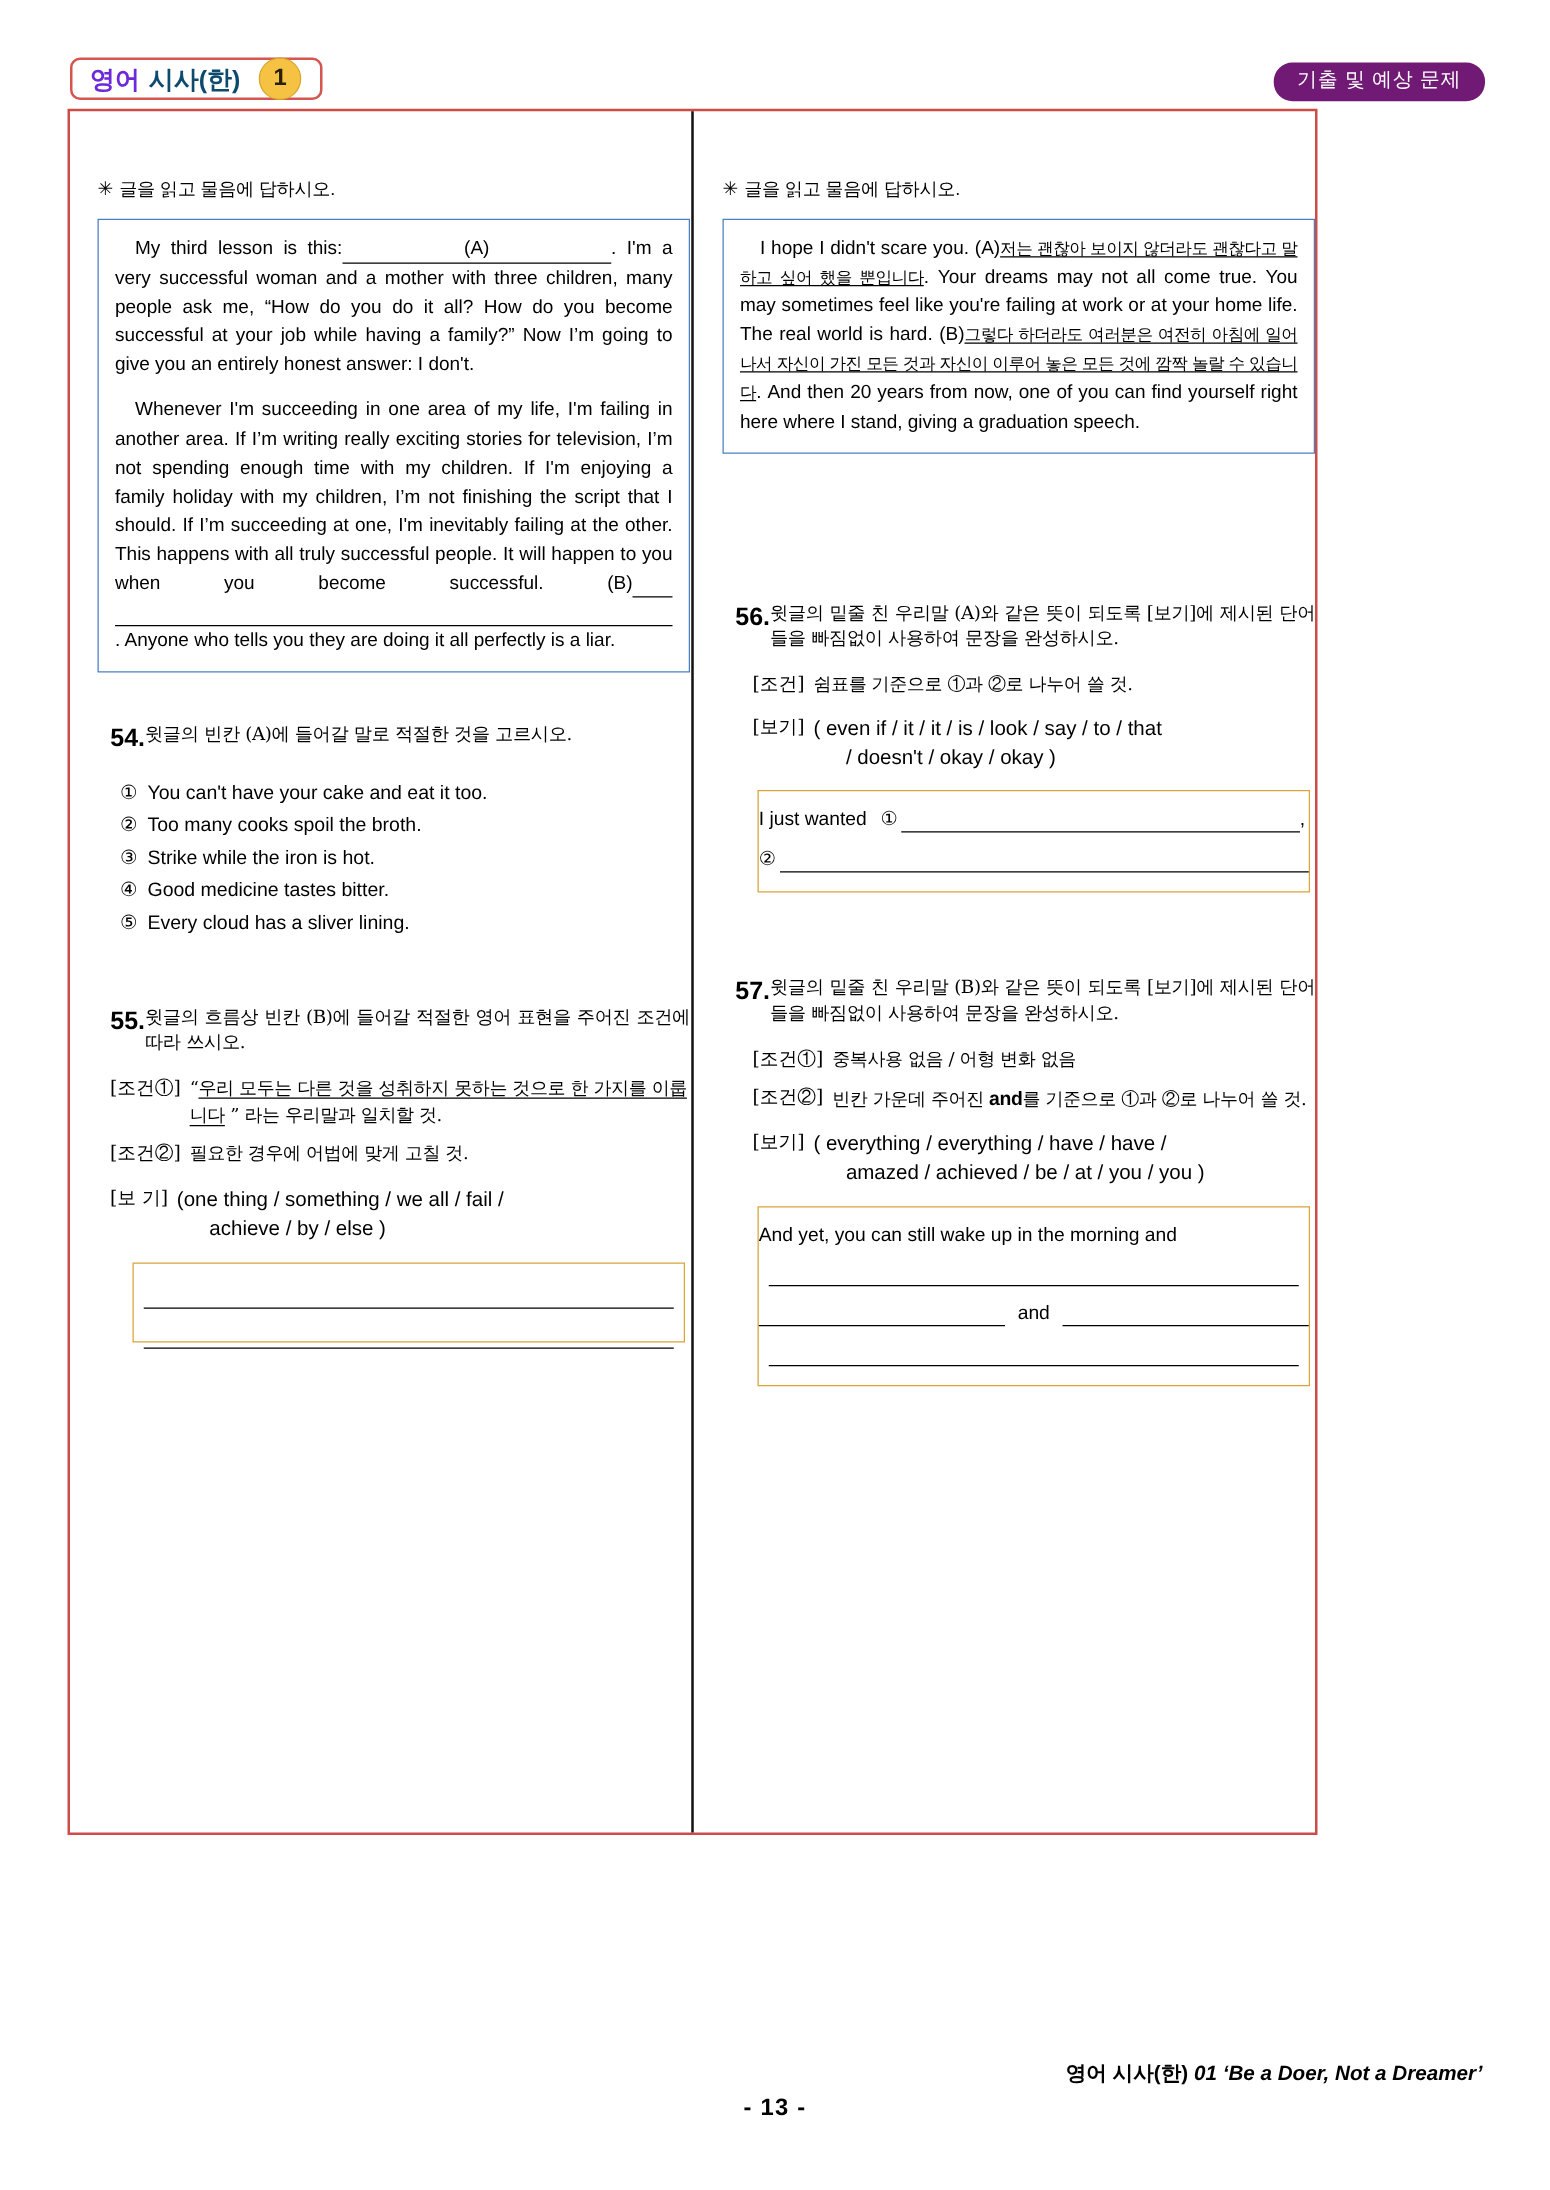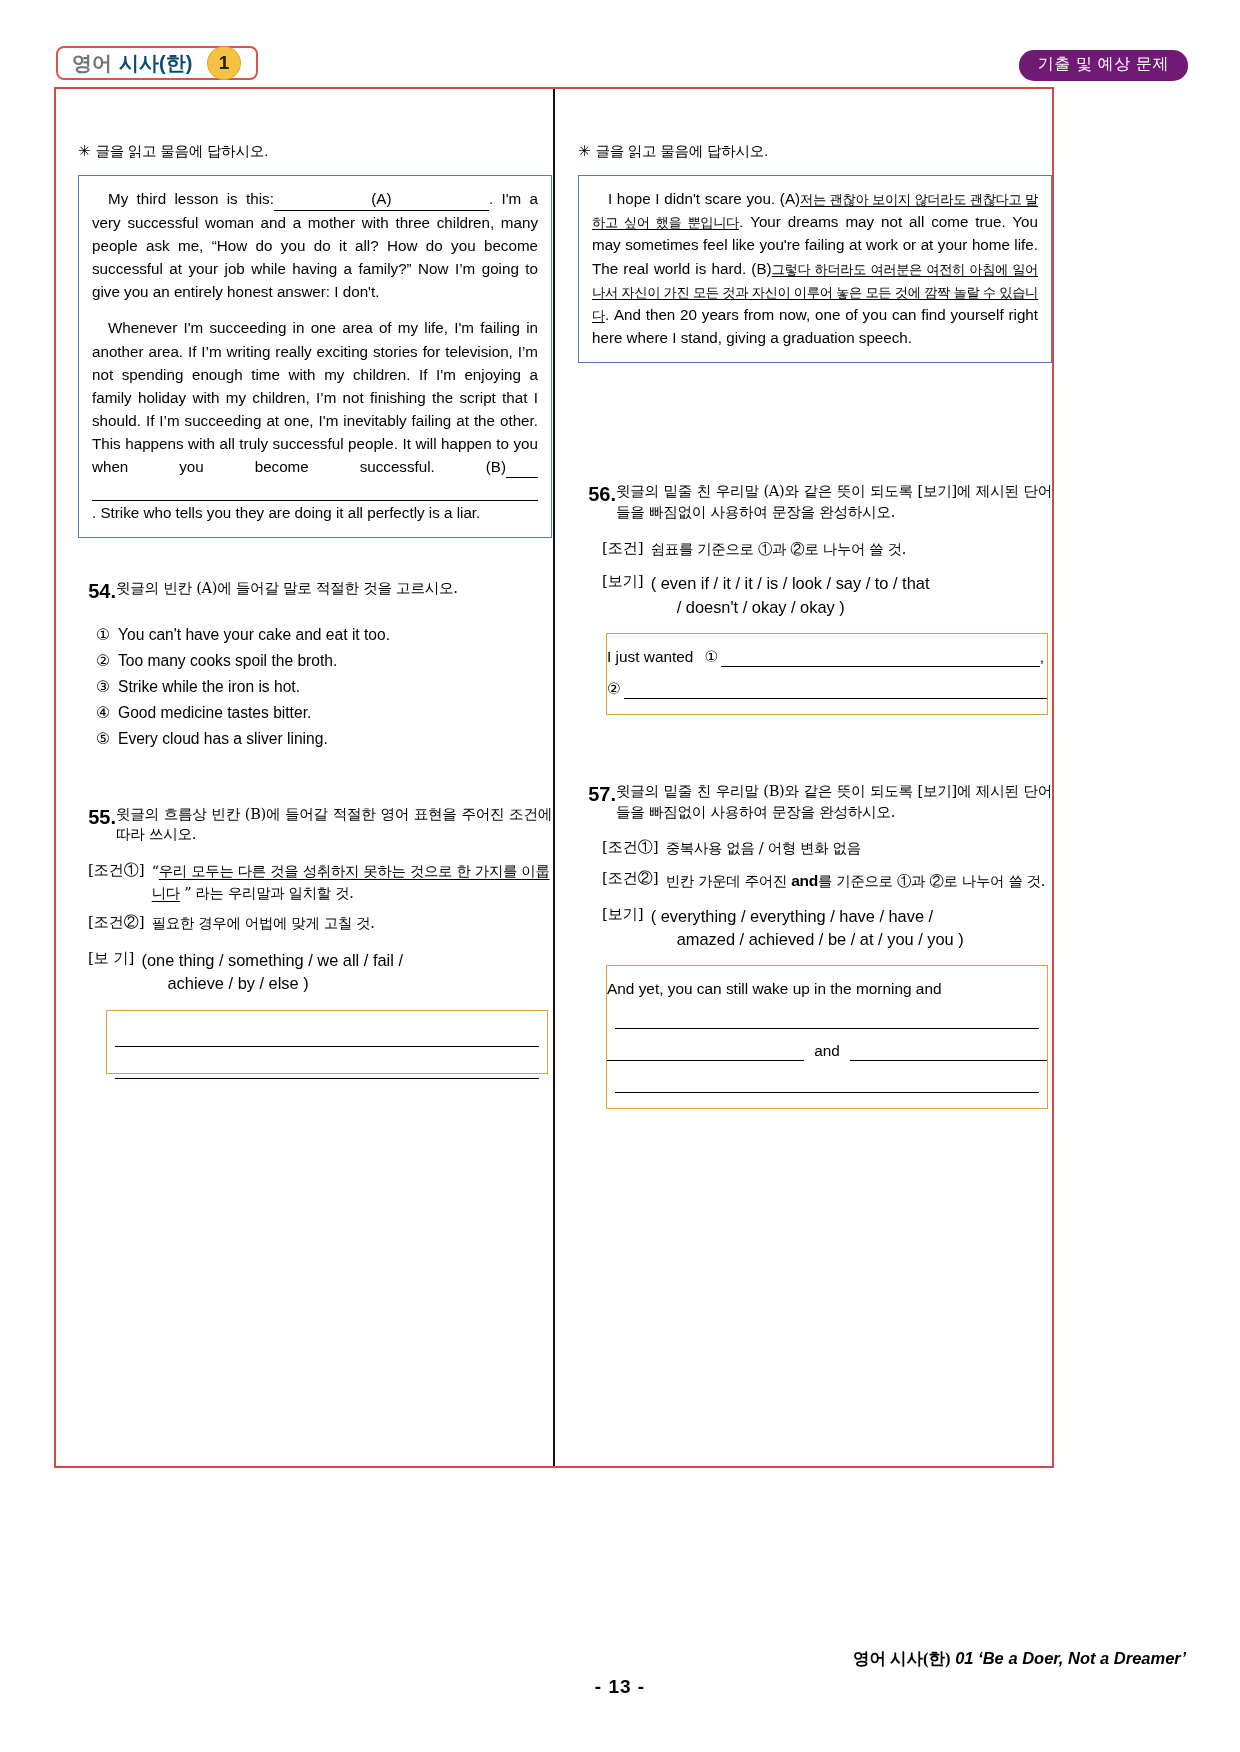--- a/index.html
+++ b/index.html
@@ -18,21 +18,21 @@
   .subject-tab{
     position:absolute;left:56px;top:46px;
     height:34px;box-sizing:border-box;
     border:2.5px solid #d4564f;border-radius:8px;
     background:#fff;
     padding:0 64px 0 14px;
     display:flex;align-items:center;gap:7px;
     font-size:20px;font-weight:bold;
     white-space:nowrap;
   }
-  .subject-tab .s1{color:#737373;font-weight:bold;}
+  .subject-tab .s1{color:#6d28d9;font-weight:bold;}
   .subject-tab .s2{color:#0c4a6e;font-weight:bold;}
   .chapter-circle{
     position:absolute;left:207px;top:46px;
     width:32px;height:32px;border-radius:50%;
     background:#f5c243;border:1.5px solid #d8a62c;
     color:#2a2000;font-size:19px;font-weight:bold;
     display:flex;align-items:center;justify-content:center;
     z-index:3;
   }
   .hdr-right{
@@ -147,21 +147,21 @@
 
   
   .pgnum{
     position:absolute;left:0;right:0;top:1676px;
     text-align:center;font-size:19px;font-weight:bold;letter-spacing:1px;
   }
   .foot-right{
     position:absolute;right:54px;top:1648px;
     font-size:16.5px;font-weight:bold;font-style:italic;white-space:nowrap;
   }
-  .foot-right .kr2{font-style:normal;font-family:Liberation Serif, serif;}
+  .foot-right .kr2{font-style:normal;}
 </style>
 </head>
 <body>
 
 <div class="page">
 
   <div class="hdr">
     <div class="subject-tab">
       <span class="s1">영어</span>
       <span class="s2">시사(한)</span>
@@ -180,21 +180,21 @@
     </div>
 
     <div class="passage">
       <p>
         <span class="ind"></span><span>My third lesson is this:</span><span class="blank-a">(A)</span>.
         <span>I'm a very successful woman and a mother with three children, many people ask me, “How do you do it all? How do you become successful at your job while having a family?” Now I’m going to give you an entirely honest answer: I don't.</span>
       </p>
       <p>
         <span class="ind"></span><span>Whenever I'm succeeding in one area of my life, I'm failing in another area. If I’m writing really exciting stories for television, I’m not spending enough time with my children. If I'm enjoying a family holiday with my children, I’m not finishing the script that I should. If I’m succeeding at one, I'm inevitably failing at the other. This happens with all truly successful people. It will happen to you when you become successful.</span>
         <span>(B)</span><span class="blank-seg"></span>
-        <span class="blank-line"></span><span>. Strike who tells you they are doing it all perfectly is a liar.</span>
+        <span class="blank-line"></span><span>. Anyone who tells you they are doing it all perfectly is a liar.</span>
       </p>
     </div>
 
     <div class="q">
       <div class="q-head">
         <div class="q-num">54.</div>
         <div class="q-text kor">윗글의 빈칸 (A)에 들어갈 말로 적절한 것을 고르시오.</div>
       </div>
       <div class="choices">
         <div class="choice"><span class="cn">①</span><span>You can't have your cake and eat it too.</span></div>

